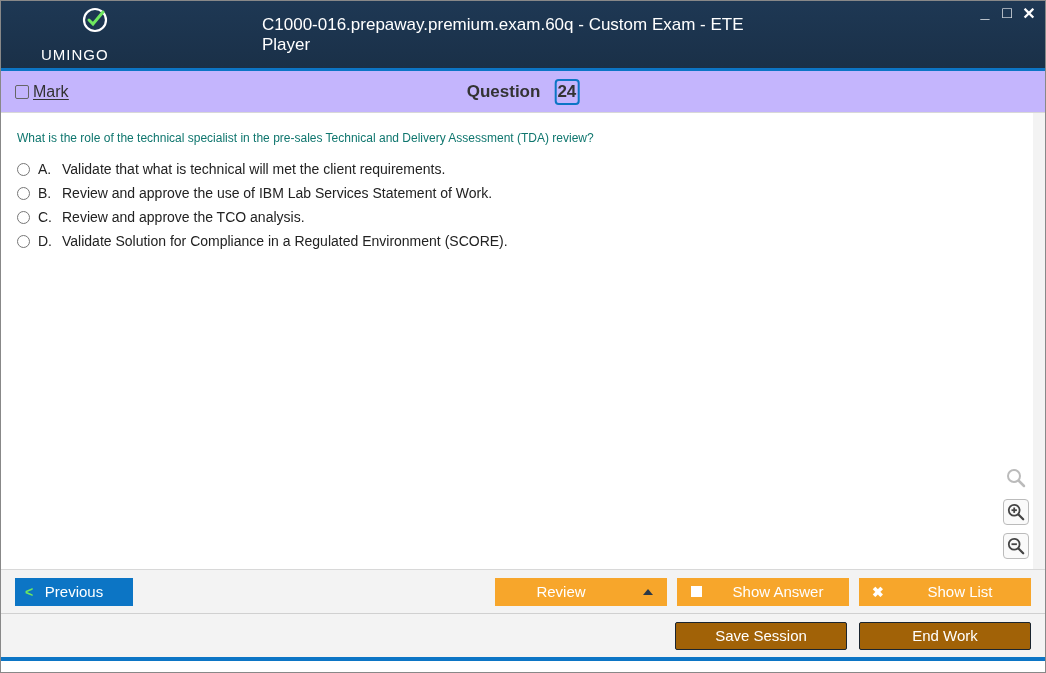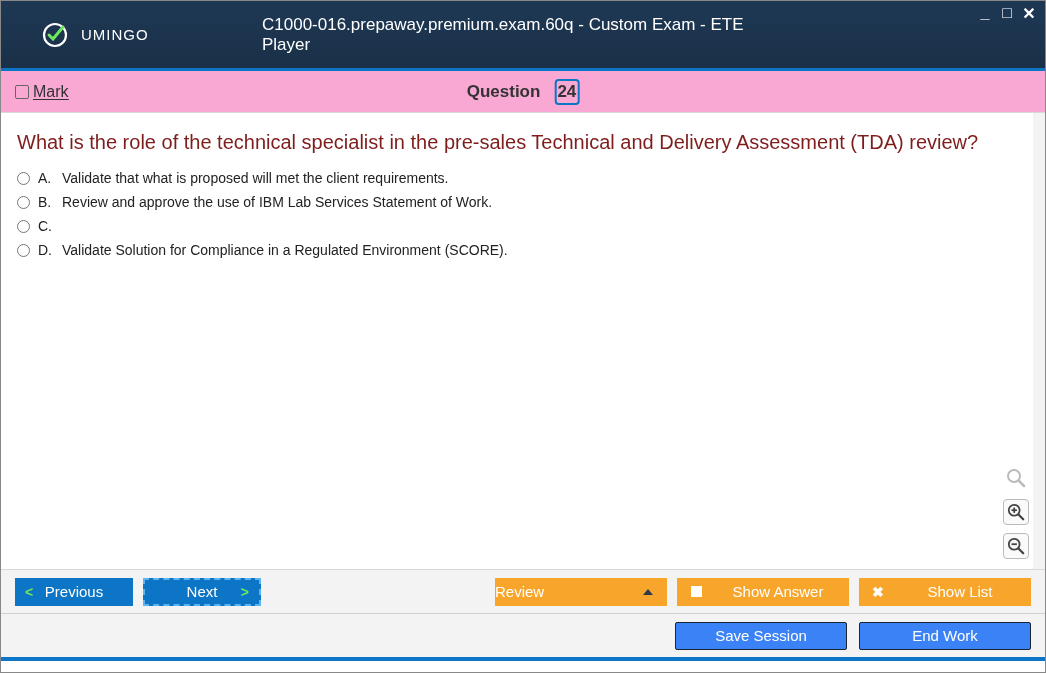--- a/index.html
+++ b/index.html
@@ -14,22 +14,23 @@
 .titlebar {
   height: 67px;
   background: linear-gradient(to bottom, #1e3854 0%, #1a3048 100%);
   display: flex;
   align-items: center;
   position: relative;
 }
 .logo {
   margin-left: 40px;
   display: flex;
-  align-items: center;
+  align-items: flex-end;
   gap: 12px;
+  flex-direction: column;
 }
 .logo-check {
   width: 28px;
   height: 28px;
   position: relative;
 }
 .logo-text {
   color: #fff;
   font-size: 15px;
   letter-spacing: 1px;
@@ -59,21 +60,21 @@
   display: flex;
   align-items: center;
   justify-content: center;
   cursor: pointer;
 }
 .blue-bar {
   height: 3px;
   background: #0c75c5;
 }
 .question-header {
-  background: #f9a8d4;
+  background: #c4b5fd;
   border-bottom: 1px solid #d8d8d8;
   height: 42px;
   display: flex;
   align-items: center;
   padding: 0 14px;
   position: relative;
 }
 .mark-zone {
   display: flex;
   align-items: center;
@@ -107,22 +108,22 @@
   padding: 1px 1px;
   font-weight: 600;
 }
 .content {
   padding: 18px 16px;
   height: 456px;
   position: relative;
   border-right: 12px solid #f3f3f3;
 }
 .q-text {
-  font-size: 20px;
-  color: #7f1d1d;
+  font-size: 12px;
+  color: #0f766e;
   margin-bottom: 16px;
 }
 .answers {
   display: flex;
   flex-direction: column;
   gap: 8px;
 }
 .answer-row {
   display: flex;
   align-items: center;
@@ -185,30 +186,30 @@
   align-items: center;
   justify-content: center;
   font-size: 15px;
   cursor: pointer;
   color: #fff;
   position: relative;
 }
 .btn-blue { background: #0c75c5; width: 118px; }
 .btn-blue.dashed { border: 2px dashed #5db3f0; }
 .btn-orange { background: #f7a62b; }
-.btn-dark { background: #3b82f6; border: 1px solid #1a2530; border-radius: 2px; width: 172px; font-size: 15px; }
+.btn-dark { background: #a16207; border: 1px solid #1a2530; border-radius: 2px; width: 172px; font-size: 15px; }
 .btn-prev .arrow-left, .btn-next .arrow-right {
   position: absolute;
   font-size: 14px;
   font-weight: bold;
 }
 .btn-prev .arrow-left { left: 10px; color: #6fe85f; }
 .btn-next .arrow-right { right: 10px; color: #6fe85f; }
 .spacer { flex: 1; }
-.btn-review { width: 172px; justify-content: flex-start; padding-right: 40px; }
+.btn-review { width: 172px; justify-content: center; padding-right: 40px; }
 .btn-review .tri {
   position: absolute;
   right: 14px;
   width: 0; height: 0;
   border-left: 5px solid transparent;
   border-right: 5px solid transparent;
   border-bottom: 6px solid #2b3948;
 }
 .btn-show { width: 172px; padding-left: 30px; justify-content: center; }
 .btn-show .sq {
@@ -258,30 +259,31 @@
     <span class="q-num-box">24</span>
   </div>
 </div>
 
 <div class="content">
   <div class="q-text">What is the role of the technical specialist in the pre-sales Technical and Delivery Assessment (TDA) review?</div>
   <div class="answers">
     <div class="answer-row">
       <div class="radio"></div>
       <span class="ans-letter">A.</span>
-      <span>Validate that what is proposed will met the client requirements.</span>
+      <span>Validate that what is technical will met the client requirements.</span>
     </div>
     <div class="answer-row">
       <div class="radio"></div>
       <span class="ans-letter">B.</span>
       <span>Review and approve the use of IBM Lab Services Statement of Work.</span>
     </div>
     <div class="answer-row">
       <div class="radio"></div>
       <span class="ans-letter">C.</span>
+      <span>Review and approve the TCO analysis.</span>
     </div>
     <div class="answer-row">
       <div class="radio"></div>
       <span class="ans-letter">D.</span>
       <span>Validate Solution for Compliance in a Regulated Environment (SCORE).</span>
     </div>
   </div>
 
   <div class="zoom-controls">
     <div class="zoom-btn plain">
@@ -306,24 +308,20 @@
         </svg>
     </div>
   </div>
 </div>
 
 <div class="footer1">
   <div class="btn btn-blue btn-prev">
     <span class="arrow-left">&lt;</span>
     <span>Previous</span>
   </div>
-  <div class="btn btn-blue btn-next dashed">
-    <span>Next</span>
-    <span class="arrow-right">&gt;</span>
-  </div>
   <div class="spacer"></div>
   <div class="btn btn-orange btn-review">
     <span>Review</span>
     <span class="tri"></span>
   </div>
   <div class="btn btn-orange btn-show">
     <span class="sq"></span>
     <span>Show Answer</span>
   </div>
   <div class="btn btn-orange btn-show">

